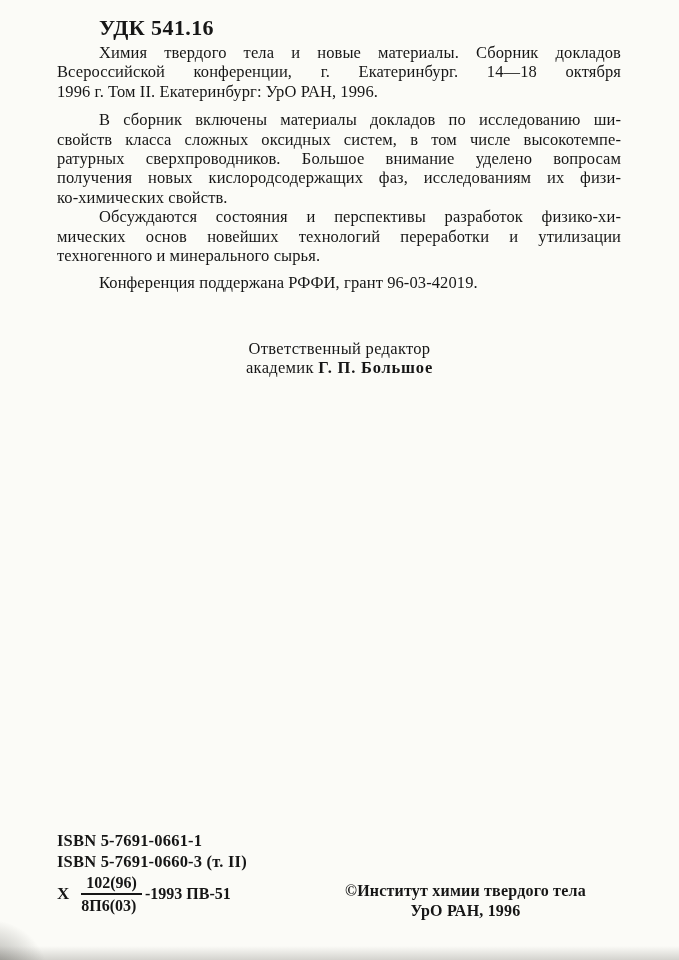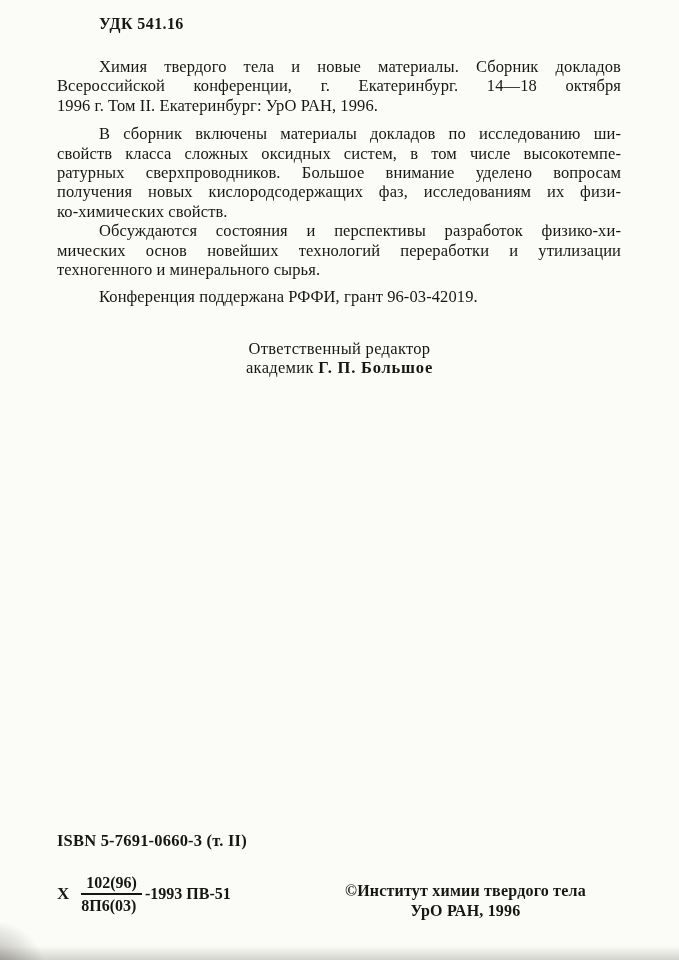--- a/index.html
+++ b/index.html
@@ -9,28 +9,28 @@
     font-family: "Liberation Serif", "DejaVu Serif", serif;
     color: #161616;
     position: relative;
     overflow: hidden;
   }
   .page { position: absolute; inset: 0; }
 
   .udk {
     position: absolute;
     top: 15px; left: 99px;
-    font-size: 16px;
+    font-size: 22px;
     font-weight: bold;
     letter-spacing: 0.4px;
   }
 
   .body-text {
     position: absolute;
-    top: 57px; left: 57px;
+    top: 43px; left: 57px;
     width: 564px;
   }
   .line {
     font-size: 16.5px;
     line-height: 19.4px;
     letter-spacing: 0.1px;
     text-align: justify;
     text-align-last: justify;
   }
   .line.last { text-align-last: left; }
@@ -131,20 +131,21 @@
     </div>
 
   </div>
 
   <div class="editor">
     <div>Ответственный редактор</div>
     <div><span>академик</span> <span class="name">Г. П. Большое</span></div>
   </div>
 
   <div class="isbn">
+    <div>ISBN 5-7691-0661-1</div>
     <div>ISBN 5-7691-0660-3 (т. II)</div>
   </div>
 
   <div class="catalog">
     <span class="letter">Х</span>
     <span class="frac">
       <div class="num">102(96)</div>
       <div class="den">8П6(03)</div>
     </span>
     <span class="suffix">-1993 ПВ-51</span>

